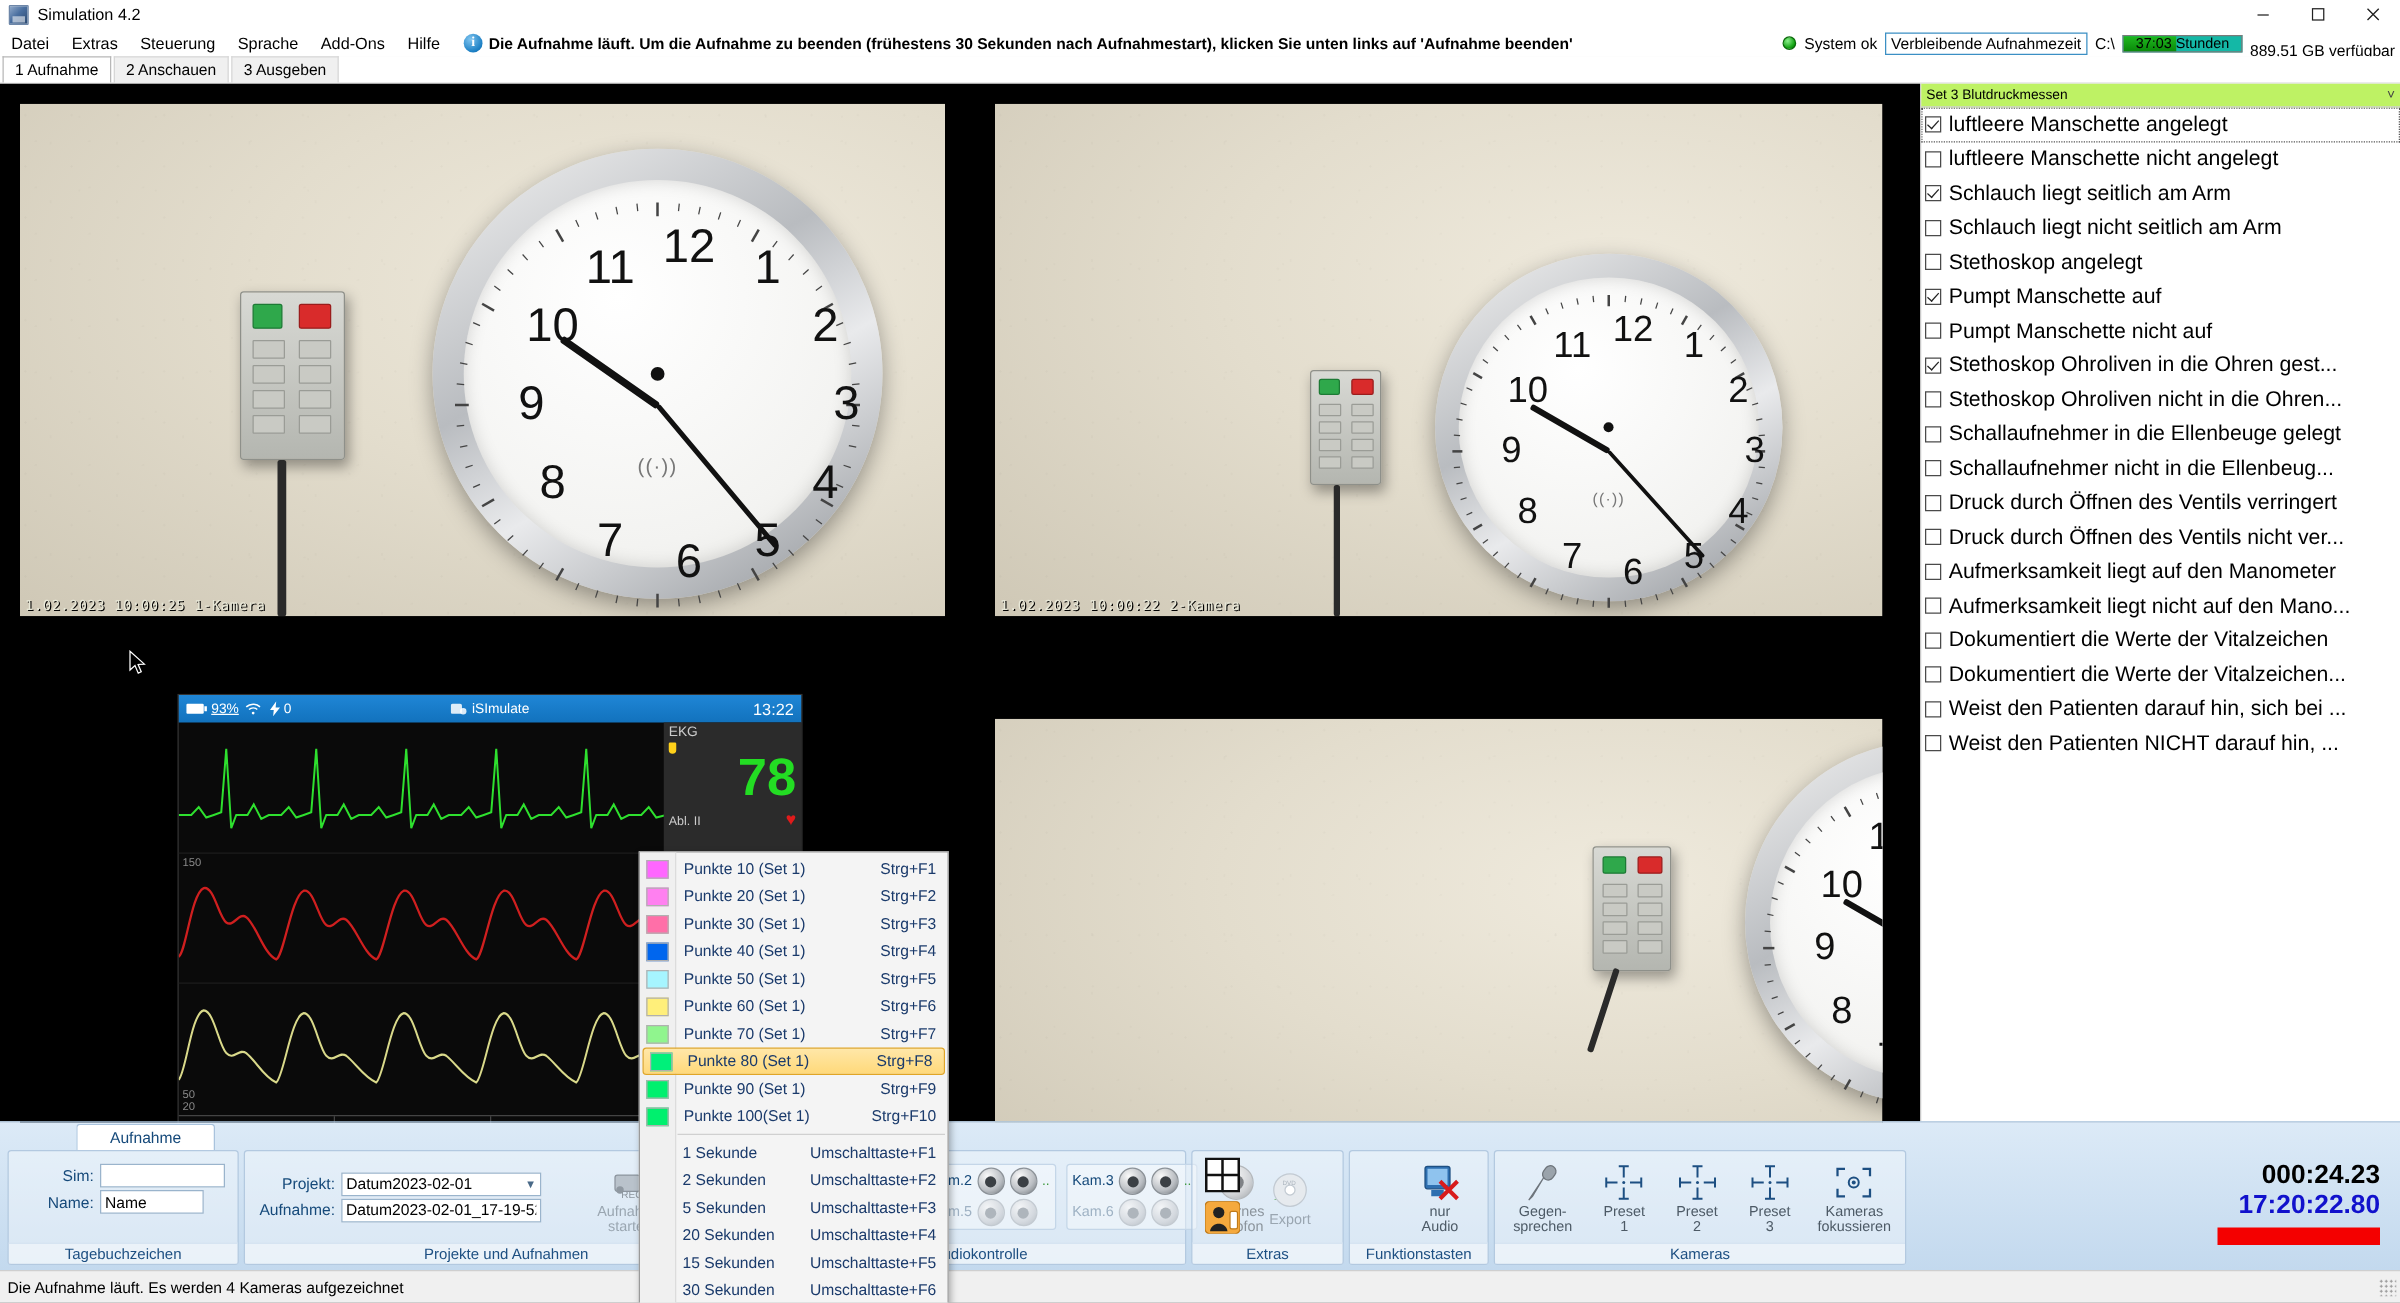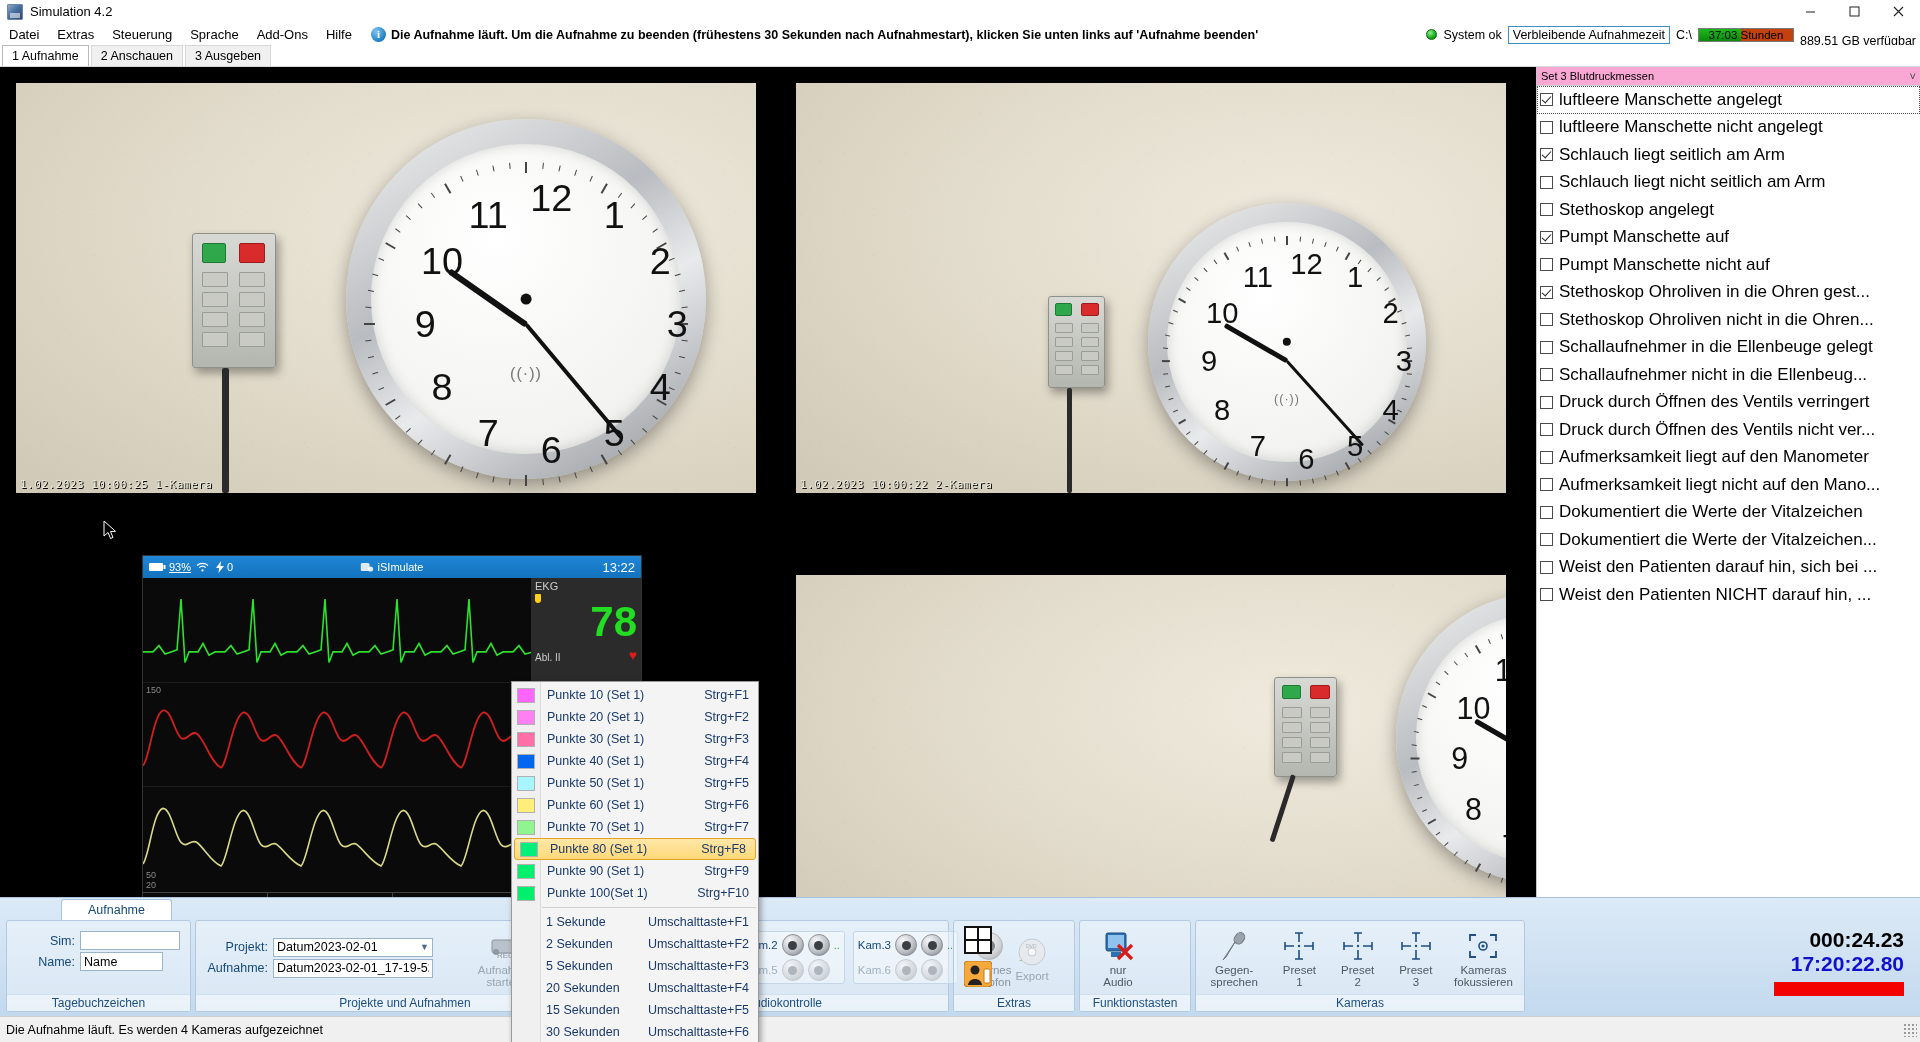--- a/index.html
+++ b/index.html
@@ -48,21 +48,21 @@
   }
   .banner .banner-text { font-weight: bold; font-size: 12.5px; color: #000; }
 
   .status-right { margin-left:auto; display:flex; align-items:center; gap:6px; padding-right:4px; }
   .led { width: 11px; height: 11px; border-radius: 50%;
          background: radial-gradient(circle at 35% 30%, #8bf08b, #13a313 65%, #0a6b0a);
          border:1px solid #0a6b0a; }
   .status-right .sys-ok { font-size: 12.5px; }
   .rem-box { border: 1px solid #3b8fc4; padding: 1px 4px; font-size: 12.5px; background:#fff; }
   .drive-label { font-size: 12.5px; }
-  .drive-bar { width: 96px; height: 14px; border: 1px solid #7a7a7a; background: #c2410c; position: relative; }
+  .drive-bar { width: 96px; height: 14px; border: 1px solid #7a7a7a; background: #14b8a6; position: relative; }
   .drive-bar .fill { position:absolute; left:0; top:0; bottom:0; width: 45%;
                      background: linear-gradient(#1fb81f,#0a8a0a); }
   .drive-bar .label { position:absolute; inset:0; display:flex; align-items:center;
                       justify-content:center; font-size: 11.5px; color:#000; }
   .avail { font-size: 12.5px; margin-top: 12px; }
 
   
   .tabrow {
     position: absolute; top: 45px; left: 0; width: 1920px; height: 22px;
     background: #ffffff; display: flex; align-items: flex-end; padding-left: 2px;
@@ -161,21 +161,21 @@
   .mon-clock { color:#3fdc3f; font-family:"DejaVu Sans Mono",monospace; font-size:12px;
                background:#0d1a0d; padding:0 3px; }
   .pill { background:#3a3a3a; border-radius:9px; height:15px; display:flex; align-items:center;
           gap:3px; padding:0 4px; }
   .circbtn { width:14px;height:14px;border-radius:50%;background:#555;
              display:flex;align-items:center;justify-content:center;color:#ddd;font-size:9px; }
 
   
   .rightpanel { position:absolute; top: 67px; left: 1536px; width: 384px; height: 830px;
                 background:#fff; border-left:1px solid #c8c8c8; }
-  .set-combo { height: 19px; border-bottom:1px solid #cfcfcf; background:#f9a8d4;
+  .set-combo { height: 19px; border-bottom:1px solid #cfcfcf; background:#bef264;
                display:flex; align-items:center; padding: 0 4px; font-size: 11px; gap: 16px; }
   .set-combo .chev { margin-left:auto; color:#444; font-size: 11px; }
   .chk-list { position:absolute; top:19px; left:0; right:0; bottom:0; overflow:hidden;text-align:right; }
   .chk-item { display:flex; align-items:center; height: 27.5px; padding-left: 3px;
               font-size: 17px; color:#000; white-space:nowrap; }
   .chk-item.focus { outline: 1px dotted #555; outline-offset:-1px; }
   .chk-box { width: 13px; height: 13px; border: 1px solid #4a4a4a; background:#fff;
              margin-right: 6px; position:relative; flex:none; }
   .chk-box.checked::after { content:""; position:absolute; left:3px; top:0px; width:4px; height:8px;
              border:solid #222; border-width: 0 1.6px 1.6px 0; transform: rotate(42deg); }
@@ -1027,21 +1027,21 @@
                   <text x="9" y="11" font-size="5" fill="#aab3bc" font-family="Liberation Sans">DVD</text>
                 </svg>
             </div>
             <div>Export</div>
           </div>
         </div>
         <div class="grp-title">Extras</div>
       </div>
 
       <div class="grp" style="width:112px;">
-        <div class="grp-body" style="justify-content:flex-start;">
+        <div class="grp-body" style="justify-content:flex-end;">
           <div class="bigbtn">
             <div class="glyph">
               <svg width="32" height="30" viewBox="0 0 32 30">
                 <rect x="4" y="2" width="20" height="18" rx="2" fill="#2e6fb0" stroke="#1d4f82"></rect>
                 <rect x="6" y="4" width="16" height="13" fill="#8fc3ee"></rect>
                 <rect x="9" y="21" width="10" height="5" fill="#2e6fb0"></rect>
                 <path d="M16 14 L30 28 M30 14 L16 28" stroke="#d81c1c" stroke-width="3.2" fill="none"></path>
               </svg>
             </div>
             <div style="white-space:pre-line;line-height:12px;">nur

